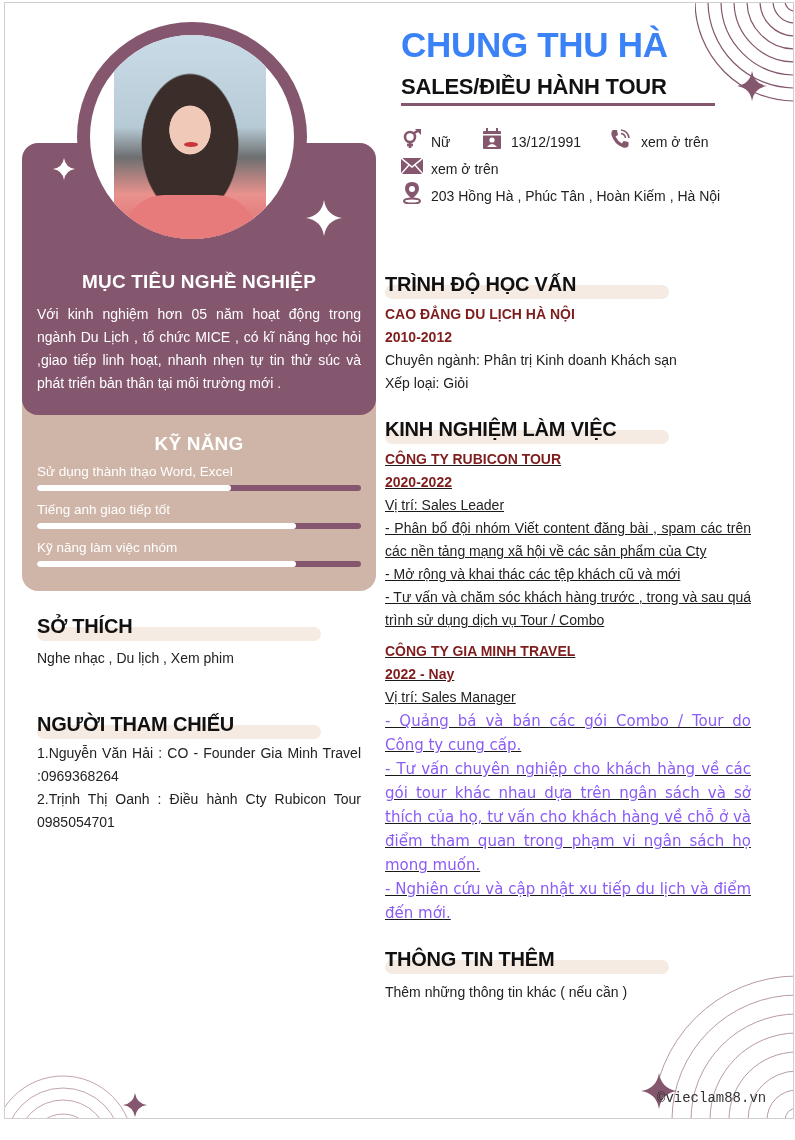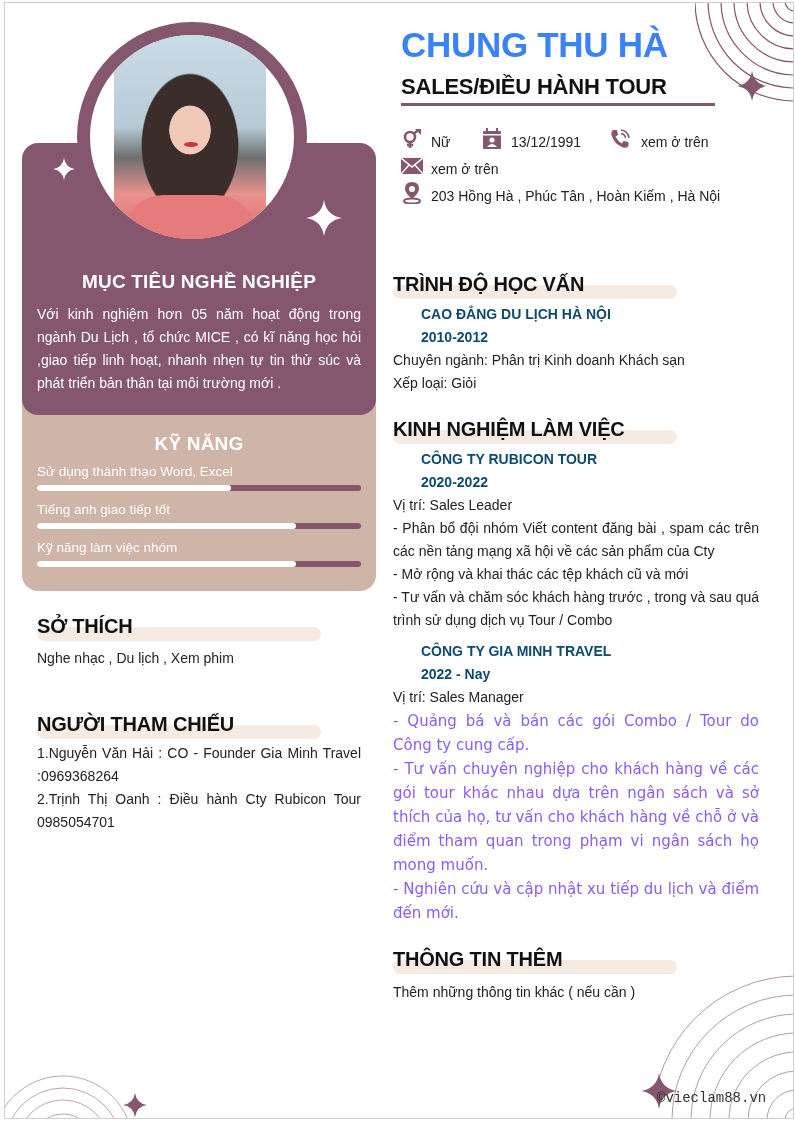--- a/index.html
+++ b/index.html
@@ -66,22 +66,22 @@
   .justify { text-align: justify; }
 
   
   .name { position: absolute; left: 396px; top: 22px; font-size: 35px; font-weight: bold; color: #3b82f6; letter-spacing: -0.3px; }
   .role { position: absolute; left: 396px; top: 71px; font-size: 22px; font-weight: bold; color: #111; letter-spacing: -0.2px; }
   .role-line { position: absolute; left: 396px; top: 100px; width: 314px; height: 3px; background: #85576f; }
 
   .contact { position: absolute; display: flex; align-items: flex-end; font-size: 14px; color: #222; }
   .contact .ic { width: 22px; height: 22px; margin-right: 8px; display: flex; align-items: center; justify-content: center; }
 
-  .right-col { position: absolute; left: 388px; width: 366px; }
-  .sub-bold { font-weight: bold; font-size: 14px; line-height: 23px; color: #0c4a6e; margin-left: 28px; }
+  .right-col { position: absolute; left: 380px; width: 366px; }
+  .sub-bold { font-weight: bold; font-size: 14px; line-height: 23px; color: #7f1d1d; }
   .job-desc { font-family: "DejaVu Sans", sans-serif; font-size: 15px; line-height: 24px; color: #8b5cf6; text-align: justify; }
   .job-desc p { margin: 0; }
 
   .watermark {
     position: absolute; left: 652px; top: 1087px; font-family: "Liberation Mono", monospace; font-size: 14px; color: #333;
   }
 </style>
 </head>
 <body>
 
@@ -261,21 +261,21 @@
       <div class="ht">TRÌNH ĐỘ HỌC VẤN</div>
     </div>
     <div style="margin-top:4px;">
       <div class="sub-bold">CAO ĐẲNG DU LỊCH HÀ NỘI</div>
       <div class="sub-bold">2010-2012</div>
       <div class="body-text">Chuyên ngành: Phân trị Kinh doanh Khách sạn</div>
       <div class="body-text">Xếp loại: Giỏi</div>
     </div>
   </div>
 
-  <div class="right-col" style="top:415px;">
+  <div class="right-col" style="top:415px;text-decoration:underline;">
     <div class="sec-head">
       <div class="hl"></div>
       <div class="ht">KINH NGHIỆM LÀM VIỆC</div>
     </div>
     <div style="margin-top:4px;">
       <div class="sub-bold">CÔNG TY RUBICON TOUR</div>
       <div class="sub-bold">2020-2022</div>
       <div class="body-text">Vị trí: Sales Leader</div>
       <div class="body-text justify">- Phân bổ đội nhóm Viết content đăng bài , spam các trên các nền tảng mạng xã hội về các sản phẩm của Cty</div>
       <div class="body-text justify">- Mở rộng và khai thác các tệp khách cũ và mới</div>

